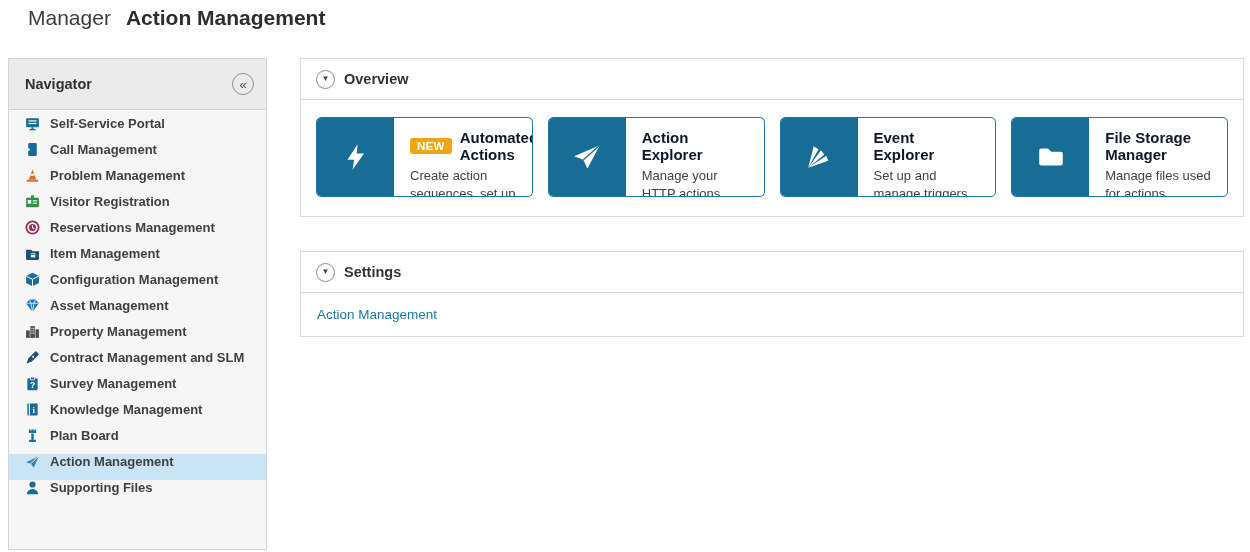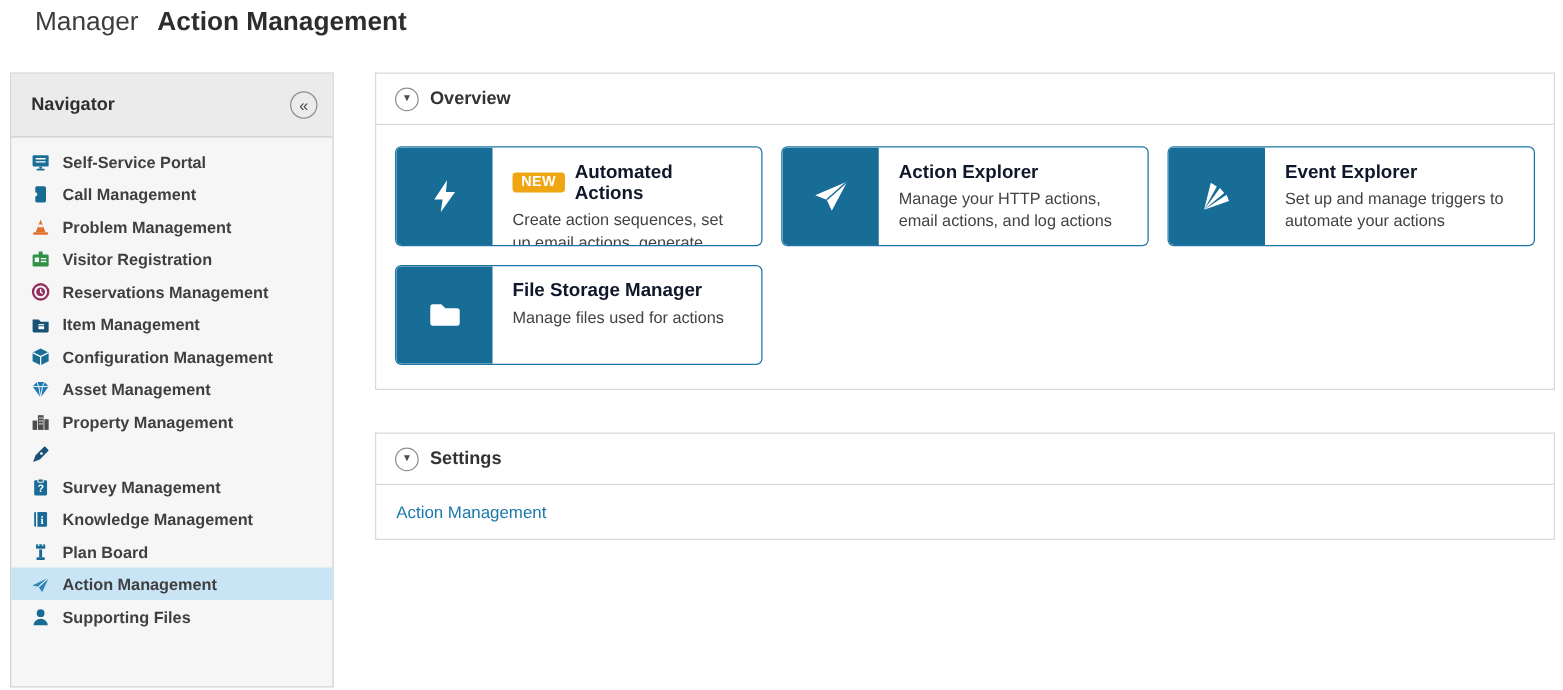--- a/index.html
+++ b/index.html
@@ -12,34 +12,34 @@
 
   
   .sidebar { width:259px; height:492px; background:#f6f6f6; border:1px solid #d4d4d4; flex:none; }
   .sidebar-header { height:51px; background:#ebebeb; border-bottom:1px solid #d0d0d0;
     display:flex; align-items:center; justify-content:space-between; padding:0 12px 0 16px; }
   .sidebar-title { font-size:14.5px; font-weight:700; color:#2f2f2f; }
   .collapse-btn { width:22px; height:22px; border:1px solid #8f8f8f; border-radius:50%;
     display:flex; align-items:center; justify-content:center; color:#4a4a4a;
     font-size:13px; line-height:1; cursor:pointer; background:transparent; }
   .nav-list { padding:6px 0; }
-  .nav-item { height:26px; display:flex; align-items:center; gap:10px; padding:0 10px 0 16px;
+  .nav-item { height:26px; display:flex; gap:10px; padding:0 10px 0 16px;
     font-size:13px; font-weight:700; color:#3f3f3f; cursor:pointer; white-space:nowrap; }
   .nav-item.selected { background:#c9e4f4; }
   .nav-icon { width:15px; height:15px; flex:none; display:block; }
 
   
   .main { flex:1; display:flex; flex-direction:column; }
   .panel { border:1px solid #d9d9d9; background:#fff; }
   .panel-header { height:41px; display:flex; align-items:center; gap:9px; padding:0 15px;
     font-size:14.5px; font-weight:700; color:#333; border-bottom:1px solid #d9d9d9; }
   .tri-circle { width:19px; height:19px; border:1px solid #8f8f8f; border-radius:50%; flex:none;
     display:flex; align-items:center; justify-content:center; color:#4a4a4a;
     font-size:8px; line-height:1; cursor:pointer; background:transparent; }
-  .cards { display:grid; grid-template-columns:1fr 1fr 1fr; gap:15px; padding:17px 15px 19px; }
+  .cards { display:grid; grid-template-columns:1fr 1fr 1fr 1fr; gap:15px; padding:17px 15px 19px; }
   .card { border:1px solid #1d76a5; border-radius:5px; height:80px; display:flex;
     overflow:hidden; cursor:pointer; background:#fff; }
   .card-iconpane { width:77px; background:#176d96; flex:none; border-radius:4px 0 0 4px;
     display:flex; align-items:center; justify-content:center; }
   .card-body { padding:11px 16px 10px; }
   .card-titlerow { display:flex; align-items:center; gap:8px; margin-bottom:4px; }
   .card-title { font-size:15px; font-weight:700; color:#0f172a; }
   .badge { background:#f0a513; color:#fff; font-size:11.5px; font-weight:700;
     padding:2px 7px; border-radius:3px; letter-spacing:.3px; }
   .card-desc { font-size:13px; color:#424242; line-height:1.35; max-width:362px; }
@@ -160,20 +160,21 @@
           </span>
           <span>Property Management</span>
         </div>
         <div class="nav-item">
           <span>
             <svg class="nav-icon" viewBox="0 0 14 14">
               <path d="M1.4 12.6 L3.2 7.6 L9.6 1.3 a.6.6 0 0 1 .9 0 L12.7 3.5 a.6.6 0 0 1 0 .9 L6.4 10.8 Z" fill="#1a5276"></path>
               <circle cx="7.6" cy="6.4" r="1" fill="#f6f6f6"></circle>
             </svg>
           </span>
+          <span>Contract Management and SLM</span>
         </div>
         <div class="nav-item">
           <span>
             <svg class="nav-icon" viewBox="0 0 14 14">
               <rect x="2.2" y="2" width="9.6" height="11.4" rx="1" fill="#176b94"></rect>
               <rect x="5" y="1" width="4" height="2.6" rx=".6" fill="#176b94" stroke="#f6f6f6" stroke-width=".8"></rect>
               <text x="7.1" y="11" font-size="8" fill="#fff" text-anchor="middle" font-weight="bold" font-family="Liberation Sans, sans-serif">?</text>
             </svg>
           </span>
           <span>Survey Management</span>

